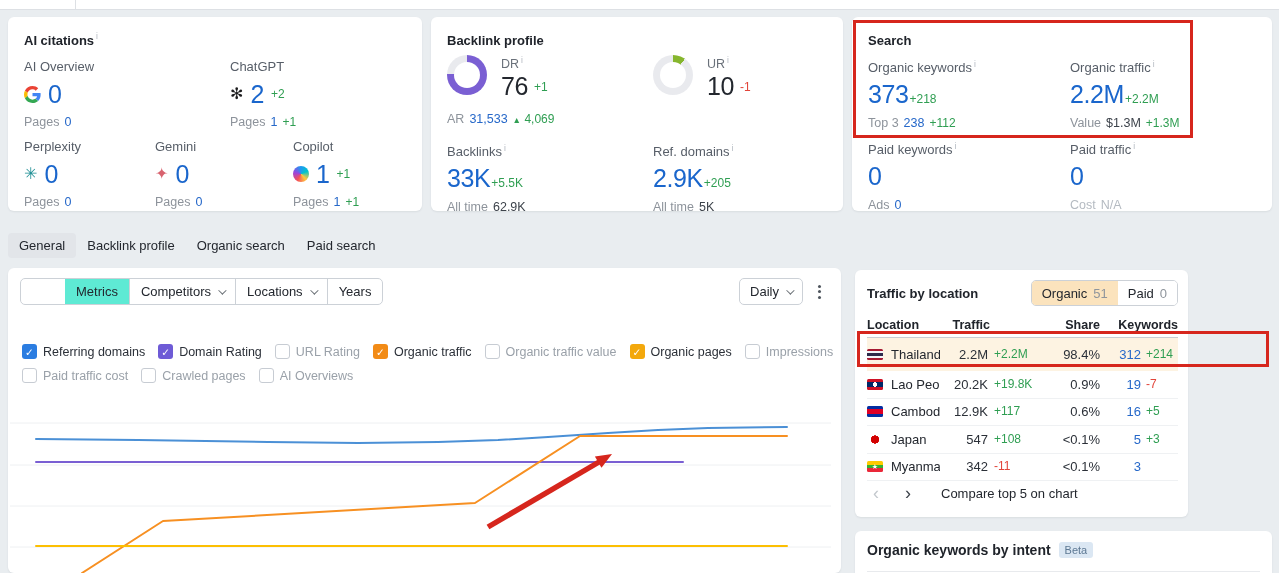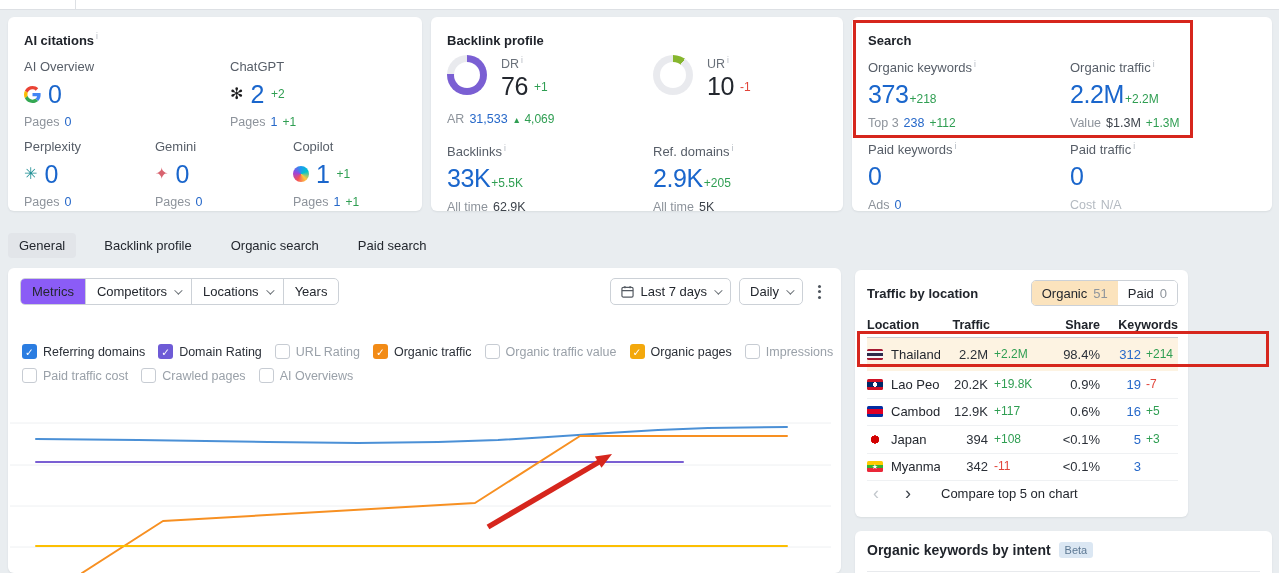--- a/index.html
+++ b/index.html
@@ -43,29 +43,29 @@
   .ar-line { position:absolute; font-size:12.5px; display:flex; gap:5px; align-items:center; }
   .stat-block { position:absolute; }
   .stat-block .label { margin-bottom:5px; }
   .stat-block .val-row { display:flex; align-items:baseline; gap:1px; }
   .stat-block .sub { font-size:12.5px; margin-top:7px; display:flex; gap:5px; }
 
   
   .anno-box { position:absolute; border:3px solid #d6261d; z-index:9; pointer-events:none; }
 
   
-  .tabs { position:absolute; left:8px; top:233px; display:flex; gap:17px; font-size:13px; }
+  .tabs { position:absolute; left:8px; top:233px; display:flex; font-size:13px; }
   .tab { padding:5px 11px; border-radius:4px; cursor:pointer; color:#23272e; }
   .tab.active { background:#e2e5e9; }
 
   
   .seg-group { position:absolute; left:12px; top:10px; display:flex; border:1px solid #ccd1d7; border-radius:5px; overflow:hidden; height:27px; font-size:13px; background:#fff; }
   .seg { display:flex; align-items:center; gap:7px; padding:0 11px; border-right:1px solid #ccd1d7; cursor:pointer; }
   .seg:last-child { border-right:none; }
-  .seg.hl { background:#8b5cf6; }
+  .seg.hl { background:#5eead4;margin-left:44px; }
   .chev { width:6px; height:6px; border-right:1.4px solid #6a7076; border-bottom:1.4px solid #6a7076; transform:rotate(45deg) translateY(-2px); display:inline-block; }
   .right-ctrls { position:absolute; right:14px; top:10px; display:flex; align-items:center; gap:8px; }
   .btn { display:flex; align-items:center; gap:7px; height:27px; padding:0 10px; border:1px solid #ccd1d7; border-radius:5px; background:#fff; font-size:13px; cursor:pointer; }
   .kebab { width:16px; height:27px; display:flex; flex-direction:column; align-items:center; justify-content:center; gap:2.5px; cursor:pointer; }
   .kebab i { width:3px; height:3px; border-radius:50%; background:#4d545c; }
 
   .perf-head { position:absolute; left:14px; top:52px; right:14px; display:flex; justify-content:space-between; align-items:center; }
   .perf-head .t { font-size:13.5px; font-weight:bold; color:#20242b; }
   .chev-up { width:7px; height:7px; border-right:1.6px solid #8a9099; border-bottom:1.6px solid #8a9099; transform:rotate(-135deg); cursor:pointer; }
 
@@ -326,30 +326,20 @@
         <span>Locations</span>
         <span class="chev"></span>
       </div>
     <div class="seg">
         <span>Years</span>
       </div>
   </div>
 
   <div class="right-ctrls">
     <div class="btn">
-      <svg width="13" height="13" viewBox="0 0 14 14">
-          <rect x="1" y="2.5" width="12" height="10.5" rx="1.5" fill="none" stroke="#555b63" stroke-width="1.3"></rect>
-          <line x1="1" y1="6" x2="13" y2="6" stroke="#555b63" stroke-width="1.3"></line>
-          <line x1="4.2" y1="1" x2="4.2" y2="3.5" stroke="#555b63" stroke-width="1.3"></line>
-          <line x1="9.8" y1="1" x2="9.8" y2="3.5" stroke="#555b63" stroke-width="1.3"></line>
-        </svg>
-      <span>Last 7 days</span>
-        <span class="chev"></span>
-    </div>
-    <div class="btn">
         <span>Daily</span>
         <span class="chev"></span>
       </div>
     <div class="kebab">
         <i></i>
         <i></i>
         <i></i>
       </div>
   </div>
 
@@ -484,21 +474,21 @@
           <span class="chg">+5</span>
         </div>
     </div>
 
     <div class="t-grid t-row">
       <div class="t-loc">
           <span class="flag flag-jp"></span>
           <span>Japan</span>
         </div>
       <div class="t-traffic">
-          <span class="v">394</span>
+          <span class="v">547</span>
           <span class="chg">+108</span>
         </div>
       <div class="t-share">&lt;0.1%</div>
       <div class="t-kw">
           <span class="kv">5</span>
           <span class="chg">+3</span>
         </div>
     </div>
 
     <div class="t-grid t-row">

